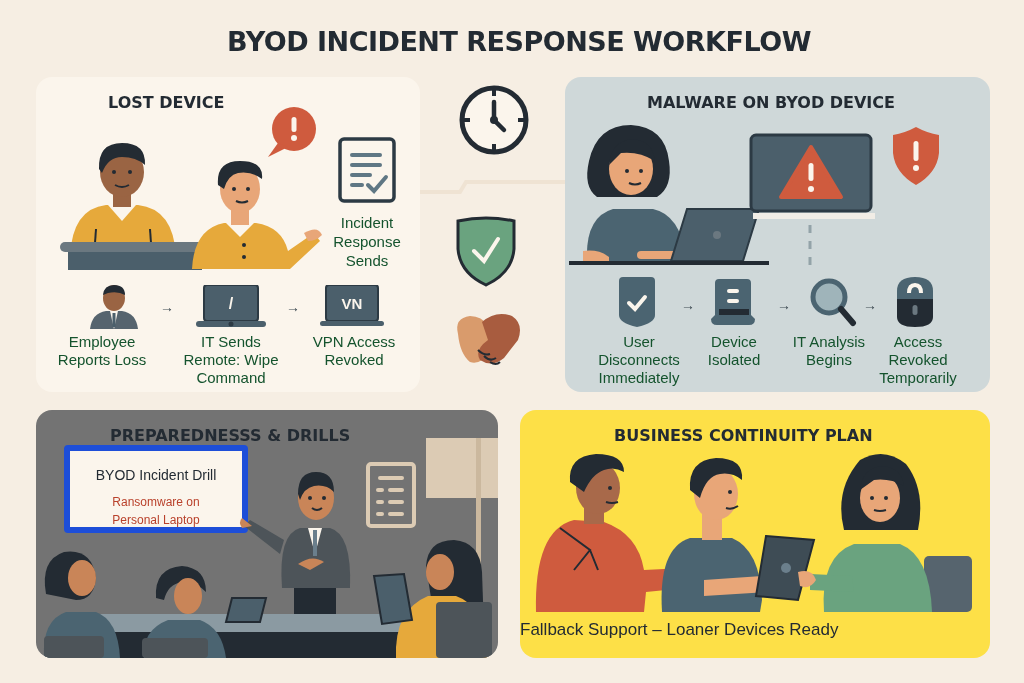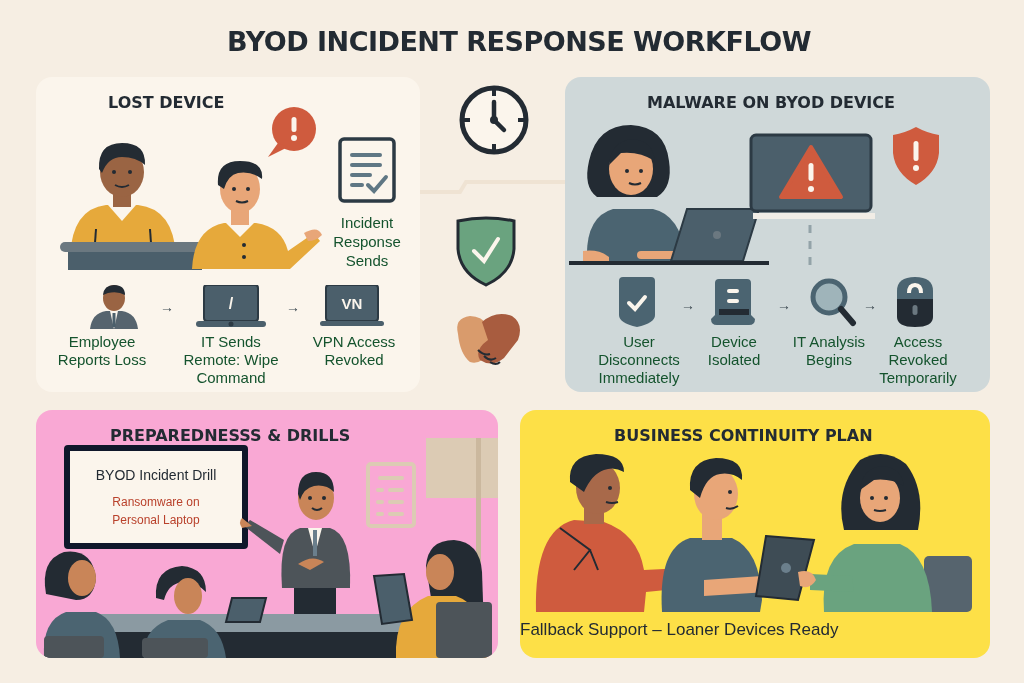--- a/index.html
+++ b/index.html
@@ -3,21 +3,21 @@
 <meta charset="utf-8">
 <style>
   * { box-sizing: border-box; margin: 0; padding: 0; }
   html, body { width: 1024px; height: 683px; overflow: hidden; }
   body { background: #f6eee3; font-family: "Liberation Sans", sans-serif; color: #232b33; position: relative; }
   .title { position: absolute; left: 0; top: 26px; width: 1024px; text-align: center; font-family: "DejaVu Sans", sans-serif; font-weight: bold; font-size: 27px; letter-spacing: -0.5px; color: #232b33; padding-left: 14px; }
   .panel { position: absolute; border-radius: 16px; overflow: hidden; }
   .panel-title { position: absolute; font-family: "DejaVu Sans", sans-serif; font-weight: bold; font-size: 16px; color: #232b33; white-space: nowrap; }
   .p-lost { left: 36px; top: 77px; width: 384px; height: 315px; background: #fbf5ec; }
   .p-malware { left: 565px; top: 77px; width: 425px; height: 315px; background: #cfd8d9; }
-  .p-prep { left: 36px; top: 410px; width: 462px; height: 248px; background: #f9a8d4; }
+  .p-prep { left: 36px; top: 410px; width: 462px; height: 248px; background: #737373; }
   .p-bcp { left: 520px; top: 410px; width: 470px; height: 248px; background: #fde047; }
   .abs { position: absolute; }
   .cap { position: absolute; text-align: center; font-size: 15px; line-height: 18px; color: #14532d; }
   .arrow { position: absolute; font-size: 14px; color: #3d4a52; font-weight: bold; }
   svg { display: block; }
 </style>
 </head>
 <body>
 
 <div class="title">BYOD INCIDENT RESPONSE WORKFLOW</div>
@@ -225,21 +225,21 @@
     <rect x="2" y="2" width="46" height="62" rx="3" fill="none" stroke="#dccbb4" stroke-width="4"></rect>
     <rect x="12" y="14" width="26" height="4" rx="2" fill="#dccbb4"></rect>
     <rect x="10" y="26" width="8" height="4" rx="2" fill="#dccbb4"></rect>
       <rect x="22" y="26" width="16" height="4" rx="2" fill="#dccbb4"></rect>
     <rect x="10" y="38" width="8" height="4" rx="2" fill="#dccbb4"></rect>
       <rect x="22" y="38" width="16" height="4" rx="2" fill="#dccbb4"></rect>
     <rect x="10" y="50" width="8" height="4" rx="2" fill="#dccbb4"></rect>
       <rect x="22" y="50" width="16" height="4" rx="2" fill="#dccbb4"></rect>
   </svg>
 
-  <div class="abs" style="left:28px;top:35px;width:184px;height:104px;background:#fbf5ec;border:6px solid #0f172a;border-radius:4px;">
+  <div class="abs" style="left:28px;top:35px;width:184px;height:88px;background:#fbf5ec;border:6px solid #1d4ed8;border-radius:4px;">
     <div style="position:absolute;left:0;top:16px;width:100%;text-align:center;font-size:14px;color:#232b33;">BYOD Incident Drill</div>
     <div style="position:absolute;left:0;top:42px;width:100%;text-align:center;font-size:12px;line-height:18px;color:#b9412b;">
       <div>Ransomware on</div>
       <div>Personal Laptop</div>
     </div>
   </div>
 
   <svg class="abs" style="left:202px;top:48px;" width="130" height="160">
     <path d="M56 160 L56 120 L98 120 L98 160 Z" fill="#232b33"></path>
     <path d="M44 130 Q40 76 62 70 L92 70 Q114 76 112 130 Z" fill="#4d5459"></path>

